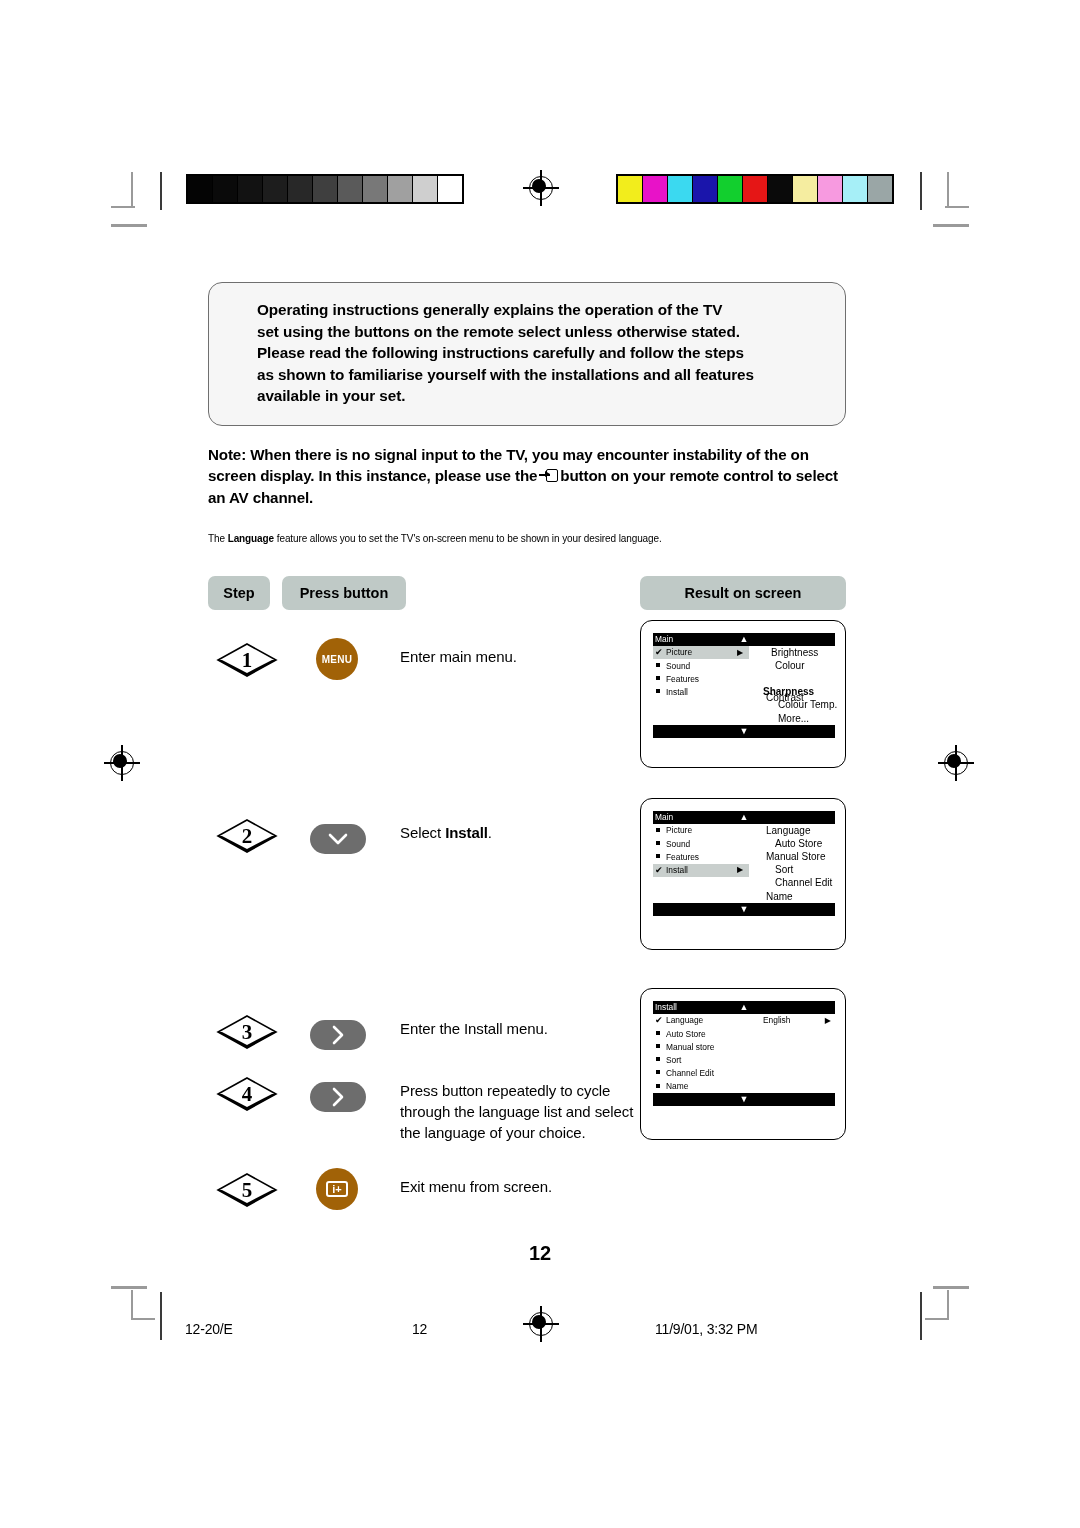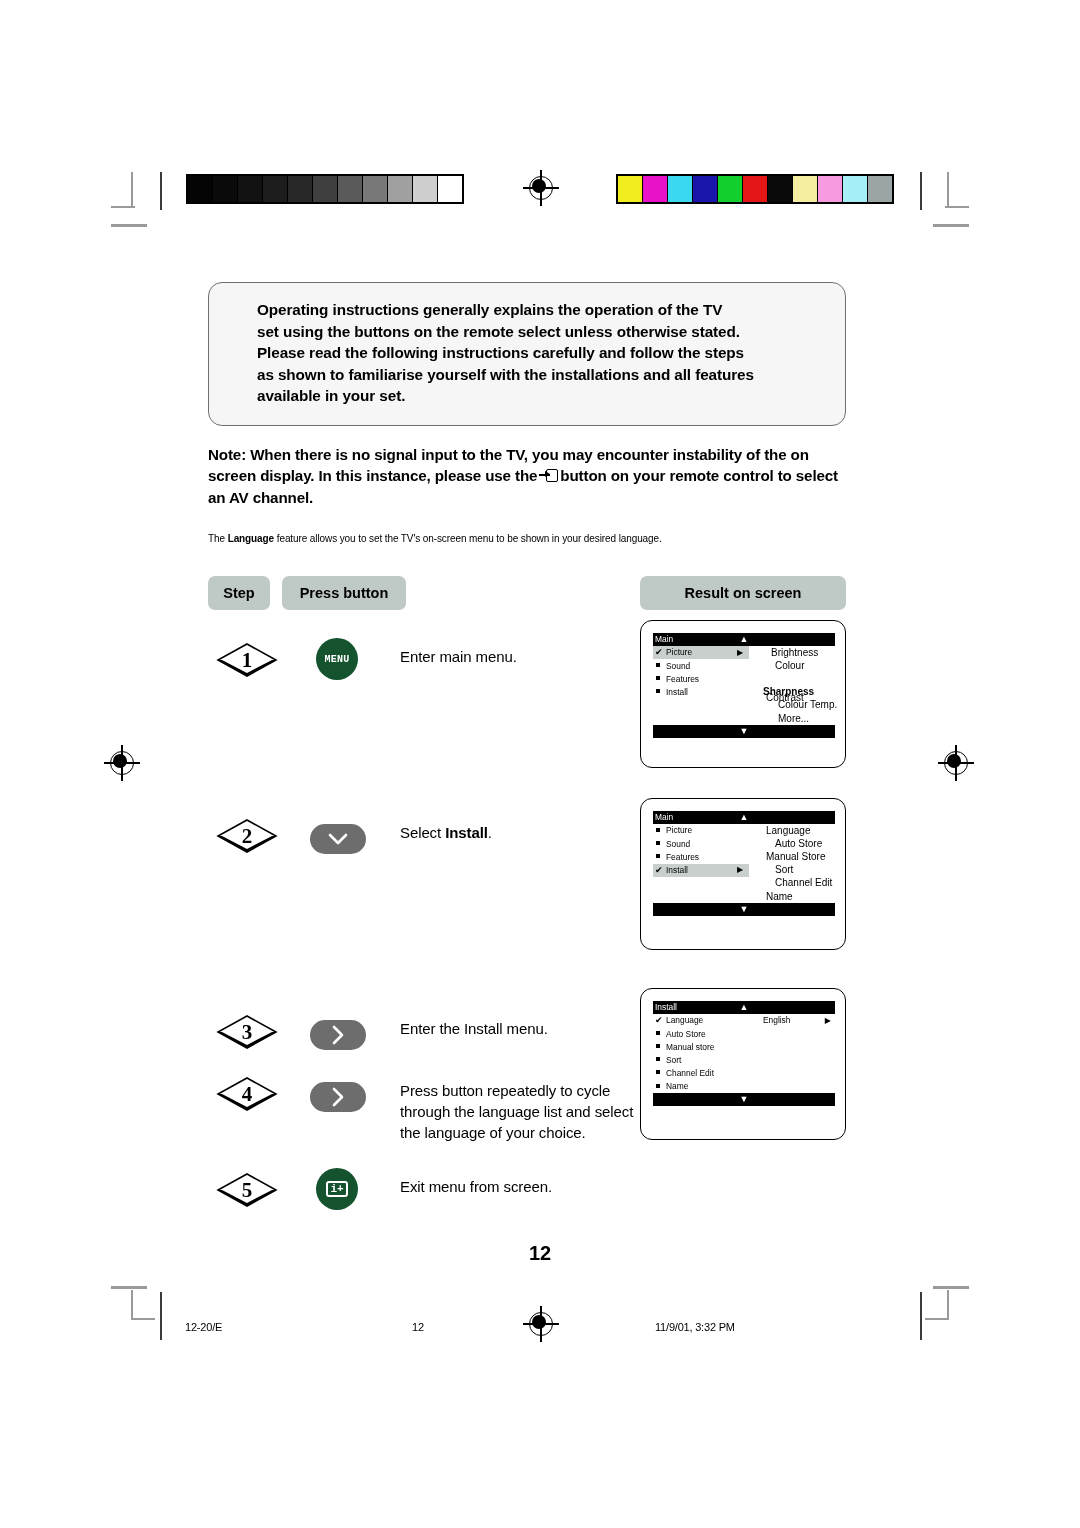--- a/index.html
+++ b/index.html
@@ -173,27 +173,26 @@
     font-family: "Liberation Serif", serif;
     font-size: 21px;
     font-weight: bold;
   }
 
   .btn-round {
     position: absolute;
     left: 108px;
     width: 42px; height: 42px;
     border-radius: 50%;
-    background: #14532d;
+    background: #a16207;
     color: #fff;
     display: flex; align-items: center; justify-content: center;
     font-size: 10px;
     font-weight: bold;
     letter-spacing: .3px;
-    font-family: Liberation Mono, monospace;
   }
   .btn-pill {
     position: absolute;
     left: 102px;
     width: 56px; height: 30px;
     border-radius: 15px;
     background: #6d6d6d;
     color: #fff;
     display: flex; align-items: center; justify-content: center;
   }
@@ -322,21 +321,21 @@
     position: absolute;
     left: 0; right: 0;
     top: 1242px;
     text-align: center;
     font-size: 20px;
     font-weight: bold;
   }
 
   .footer-text {
     position: absolute;
-    font-size: 11px;
+    font-size: 14px;
     letter-spacing: -.2px;
   }
 </style>
 </head>
 <body>
 
 <div class="crop-gray" style="left:131px;top:172px;width:2px;height:36px;"></div>
 <div class="crop-gray" style="left:111px;top:206px;width:24px;height:2px;"></div>
 <div class="crop-gray" style="left:111px;top:224px;width:36px;height:3px;"></div>
 <div class="crop-v" style="left:160px;top:172px;height:38px;"></div>

